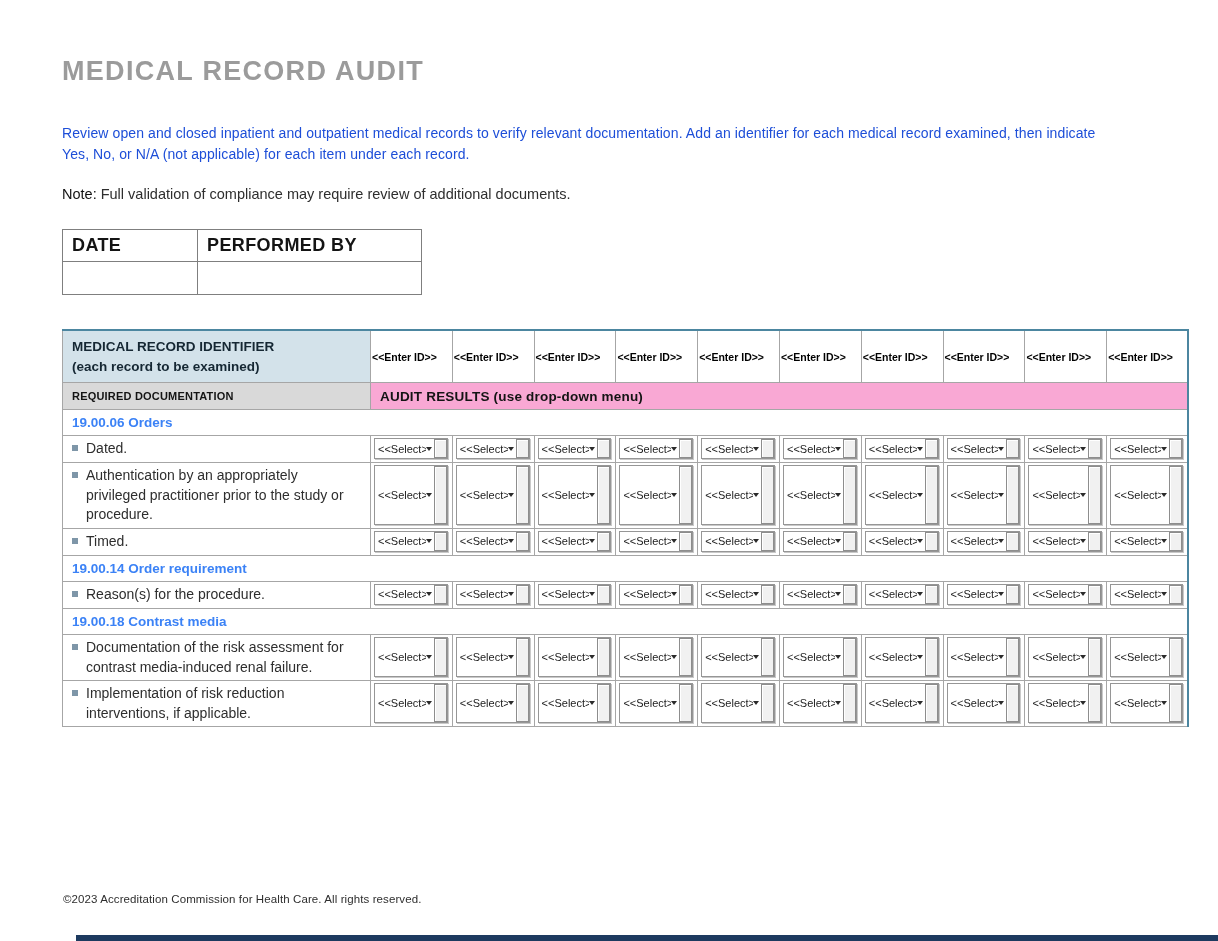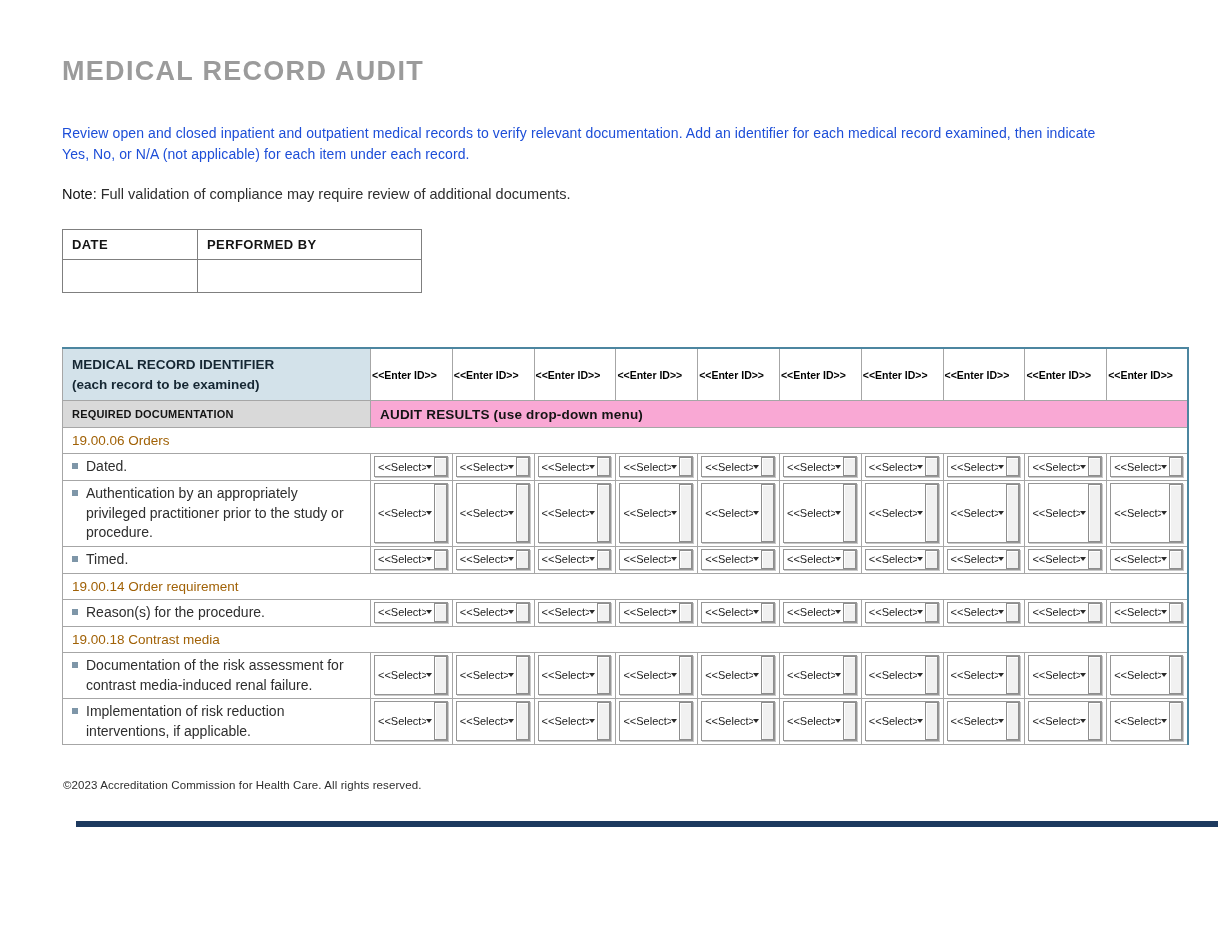--- a/index.html
+++ b/index.html
@@ -1,43 +1,43 @@
 <!DOCTYPE html>
 <html><head>
 <meta charset="utf-8">
 <style>
   * { box-sizing: border-box; }
   html,body { margin:0; padding:0; background:#fff; }
   .page {
-    position:relative; width:1218px; height:827px; background:#ffffff;
+    position:relative; width:1218px; height:941px; background:#ffffff;
     font-family:"Liberation Sans", sans-serif; overflow:hidden;
   }
   .content { padding:56px 30px 0 62px; }
 
   .eyebrow { font-size:27px; font-weight:bold; letter-spacing:1.3px; color:#9b9b9b; }
   .chapter { font-size:24px; font-weight:bold; color:#141414; margin-top:4px; }
 
   .intro { margin-top:36px; width:1058px; font-size:14px; line-height:1.5; color:#1d4ed8; letter-spacing:0.1px; }
   .note  { margin-top:21px; font-size:14.5px; color:#2e2e2e; }
   .note .note-label { font-weight:normal; color:#111; }
 
   
   .meta-table { margin-top:27px; border-collapse:collapse; }
   .meta-table th, .meta-table td { border:1px solid #7f7f7f; }
   .meta-table th {
-    text-align:left; padding:5px 9px; font-size:13px; letter-spacing:0.4px;
+    text-align:left; padding:5px 9px; font-size:18px; letter-spacing:0.4px;
     color:#141414; height:30px;
   }
   .meta-col-date { width:135px; }
   .meta-col-perf { width:224px; }
   .meta-table td { height:33px; }
 
   
   .audit-table {
-    margin-top:54px; border-collapse:collapse; table-layout:fixed; width:1126px;
+    margin-top:34px; border-collapse:collapse; table-layout:fixed; width:1126px;
   }
   .audit-table th, .audit-table td { border:1px solid #a6a6a6; }
   .audit-table .hdr-row > * { border-top:2px solid #4c86a0; }
   .audit-table tr > *:last-child { border-right:2px solid #4c86a0; }
 
   .id-head {
     background:#d3e2ea; text-align:left; padding:6px 9px;
     font-size:13.5px; line-height:1.45; color:#152733; height:52px; font-weight:bold;
   }
   .enter-id { font-size:10.5px; font-weight:bold; color:#000; background:#fff; height:52px; text-align:left; }
@@ -45,21 +45,21 @@
   .req-doc {
     background:#d9d9d9; text-align:left; padding:4px 9px;
     font-size:11px; letter-spacing:0.2px; color:#141414; height:27px; font-weight:bold;
   }
   .audit-res {
     background:#f9a8d4; text-align:left; padding:4px 9px;
     font-size:13.5px; letter-spacing:0.2px; color:#141414; font-weight:bold;
     border-left:2px solid #ffffff;
   }
 
-  .section-cell { font-weight:normal; font-size:13.5px; padding:4px 9px; height:26px; color:#a16207; }
+  .section-cell { font-weight:bold; font-size:13.5px; padding:4px 9px; height:26px; color:#3b82f6; }
 
   .item-td { padding:3px 9px; height:27px; vertical-align:middle; }
   .item-wrap { display:flex; }
   .bullet { width:6px; height:6px; background:#7e96a8; margin:6px 8px 0 0; flex:none; }
   .item-text { font-size:14px; line-height:1.4; color:#2e2e2e; max-width:272px; }
 
   .dd-cell { position:relative; padding:0; height:27px; }
   .dd {
     position:absolute; top:2px; left:3px; right:4px; bottom:3px;
     background:#fff; border:1px solid #969696; display:flex; align-items:center;

